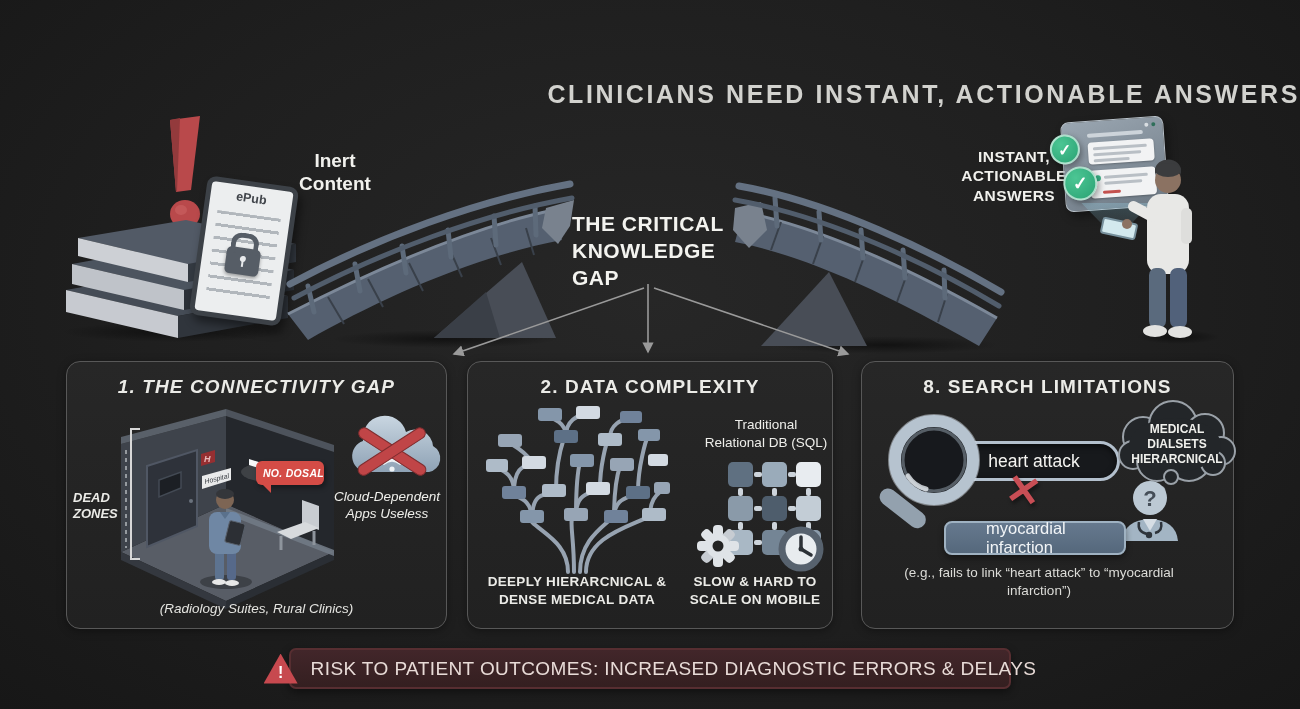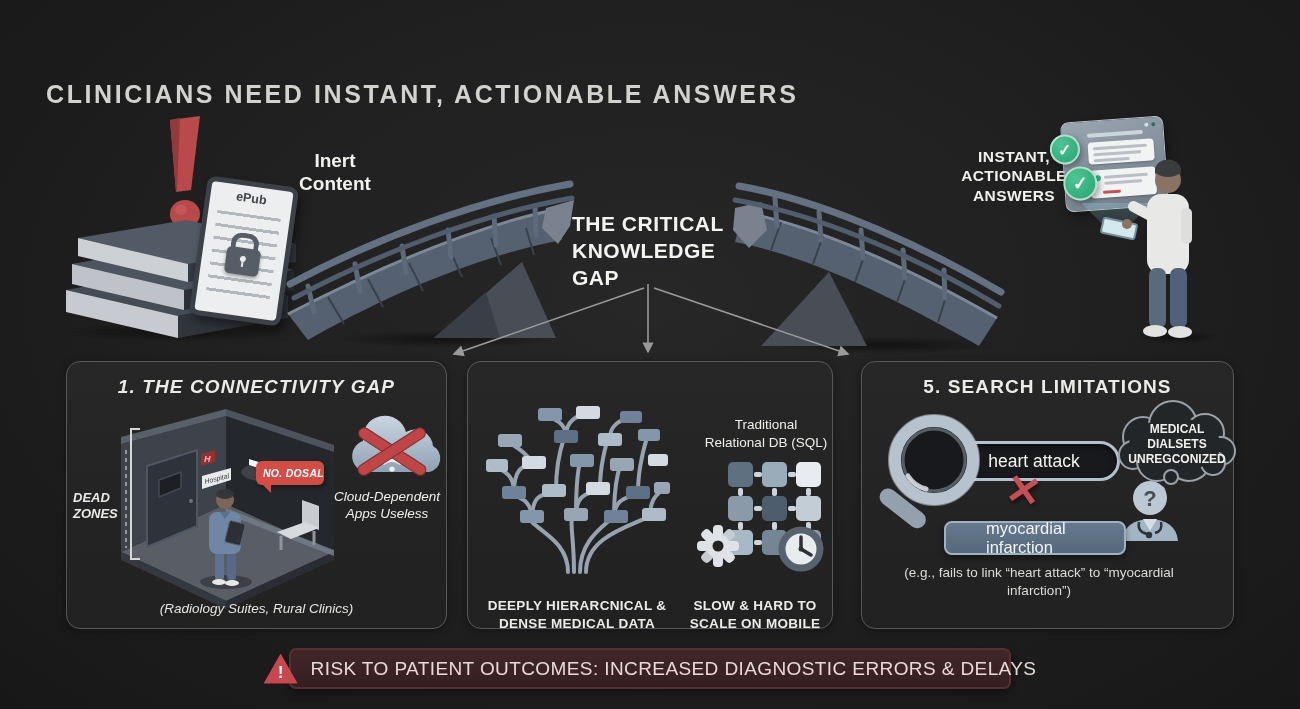--- a/index.html
+++ b/index.html
@@ -4,21 +4,21 @@
 <style>
   html,body{margin:0;padding:0;background:#111;}
   .stage{position:relative;width:1300px;height:709px;margin:0 auto;overflow:hidden;
     background:radial-gradient(ellipse at 50% 42%, #272727 0%, #1f1f1f 55%, #171717 100%);
     font-family:"Liberation Sans", sans-serif;color:#e8e8e4;}
   .stage *{box-sizing:border-box;}
   svg{overflow:visible;display:block;}
   .abs{position:absolute;}
 
   
-  .main-title{position:absolute;top:80px;left:0;right:0;text-align:left;
+  .main-title{position:absolute;top:80px;left:0;right:0;text-align:right;
     font-size:25px;font-weight:600;letter-spacing:2.6px;color:#d2d2ce;margin-left:46px;}
 
   
   .soft-shadow{position:absolute;background:radial-gradient(ellipse at center, rgba(0,0,0,.5), rgba(0,0,0,0) 70%);}
 
   
   .excl-svg{left:146px;top:112px;width:78px;height:122px;}
   .books-svg{left:56px;top:212px;width:242px;height:128px;}
   .tablet{left:198px;top:181px;width:92px;height:140px;transform:rotate(8deg);
     background:#eceeef;border:5px solid #3c4147;border-radius:9px;box-shadow:4px 6px 10px rgba(0,0,0,.45);}
@@ -89,21 +89,21 @@
     display:flex;align-items:center;justify-content:flex-end;color:#fff;
     font-size:10.5px;font-weight:700;letter-spacing:.3px;box-shadow:2px 3px 5px rgba(0,0,0,.35);}
   .bubble::after{content:"";position:absolute;left:5px;bottom:-8px;width:0;height:0;
     border-top:10px solid #d44c46;border-left:10px solid transparent;}
 
   
   .tree-svg{left:12px;top:42px;width:190px;height:168px;}
   .db-label{left:236px;top:54px;width:124px;text-align:center;font-size:13.5px;font-weight:500;line-height:1.3;color:#eeeeea;}
   .sql-svg{left:232px;top:98px;width:124px;height:112px;}
   .cap{position:absolute;top:211px;text-align:center;font-size:13.5px;font-weight:700;
-    line-height:1.3;letter-spacing:.3px;color:#ebebe7;margin-top:24px;}
+    line-height:1.3;letter-spacing:.3px;color:#ebebe7;}
   .cap-left{left:2px;width:214px;}
   .cap-right{left:206px;width:162px;}
 
   
   .pill{left:86px;top:79px;width:172px;height:40px;border-radius:20px;background:#17191c;
     border:3px solid #b3c0cd;display:flex;align-items:center;justify-content:center;
     font-size:17.5px;color:#f4f4f1;box-shadow:inset 0 2px 6px rgba(0,0,0,.6);}
   .magnifier-svg{left:8px;top:42px;width:132px;height:146px;}
   .thought-svg{left:255px;top:37px;width:120px;height:100px;}
   .thought-text{left:257px;top:60px;width:116px;text-align:center;
@@ -341,20 +341,21 @@
         <rect x="-39" y="-6" width="78" height="11" rx="5.5" fill="#c04547" stroke="#7e2d2f" stroke-width="1" transform="rotate(33)"></rect>
         <rect x="-39" y="-6" width="78" height="11" rx="5.5" fill="#c04547" stroke="#7e2d2f" stroke-width="1" transform="rotate(-33)"></rect>
       </g>
     </svg>
     <div class="abs cloud-caption">Cloud-Dependent Apps Useless</div>
 
     <div class="panel-footer">(Radiology Suites, Rural Clinics)</div>
   </div>
 
   <div class="panel panel-2">
+    <div class="panel-title">2. DATA COMPLEXITY</div>
 
     <svg class="abs tree-svg" viewBox="0 0 190 168">
       <g stroke="#97a3b1" stroke-width="4" fill="none" stroke-linecap="round">
         <path d="M88,168 C88,140 64,130 52,118"></path>
         <path d="M94,168 C94,135 90,122 92,112"></path>
         <path d="M100,168 C100,138 120,125 132,114"></path>
         <path d="M106,168 C106,132 152,122 170,112"></path>
         <path d="M52,116 C52,96 40,94 32,90"></path>
         <path d="M52,116 C52,88 64,92 72,88"></path>
         <path d="M96,112 C96,90 108,90 116,86"></path>
@@ -439,21 +440,21 @@
         <line x1="101" y1="89" x2="111" y2="95" stroke="#2c3136" stroke-width="3.5" stroke-linecap="round"></line>
         <circle cx="101" cy="89" r="2.5" fill="#2c3136"></circle>
       </g>
     </svg>
 
     <div class="cap cap-left">DEEPLY HIERARCNICAL &amp; DENSE MEDICAL DATA</div>
     <div class="cap cap-right">SLOW &amp; HARD TO SCALE ON MOBILE</div>
   </div>
 
   <div class="panel panel-3">
-    <div class="panel-title">5. SEARCH LIMITATIONS</div>
+    <div class="panel-title">8. SEARCH LIMITATIONS</div>
 
     <div class="abs pill">
       <span>heart attack</span>
     </div>
 
     <svg class="abs magnifier-svg" viewBox="0 0 132 146">
       <rect x="6" y="96" width="54" height="17" rx="8.5" fill="#93a1ae" transform="rotate(38 33 104)"></rect>
       <circle cx="64" cy="56" r="45" stroke="#d8e0e7" stroke-width="2" fill="none" opacity=".5"></circle>
       <circle cx="64" cy="56" r="39" fill="#17191d" stroke="#b6c3cf" stroke-width="12"></circle>
       <circle cx="64" cy="56" r="31" stroke="#8a97a3" stroke-width="3" fill="none" opacity=".55"></circle>
@@ -468,21 +469,21 @@
         <circle cx="104" cy="52" r="14"></circle>
           <circle cx="16" cy="56" r="14"></circle>
           <circle cx="40" cy="62" r="20"></circle>
         <circle cx="72" cy="60" r="22"></circle>
           <circle cx="96" cy="64" r="12"></circle>
       </g>
       <ellipse cx="58" cy="46" rx="46" ry="27" fill="#232629"></ellipse>
       <circle cx="54" cy="78" r="7" fill="#232629" stroke="#9aa1a8" stroke-width="2"></circle>
       <circle cx="43" cy="92" r="4.5" fill="#232629" stroke="#9aa1a8" stroke-width="2"></circle>
     </svg>
-    <div class="abs thought-text">MEDICAL DIALSETS UNREGCONIZED</div>
+    <div class="abs thought-text">MEDICAL DIALSETS HIERARCNICAL</div>
 
     <div class="abs xmark">
       <span>✕</span>
     </div>
 
     <svg class="abs doctor-svg" viewBox="0 0 64 64">
       <path d="M4,64 Q6,43 32,42 Q58,43 60,64 Z" fill="#a3b5c4"></path>
       <polygon points="25,42 32,54 39,42" fill="#d6dee5"></polygon>
       <path d="M21,45 q-2,10 8,12" stroke="#2e343b" stroke-width="2.5" fill="none"></path>
       <path d="M43,45 q2,9 -6,11" stroke="#2e343b" stroke-width="2.5" fill="none"></path>

